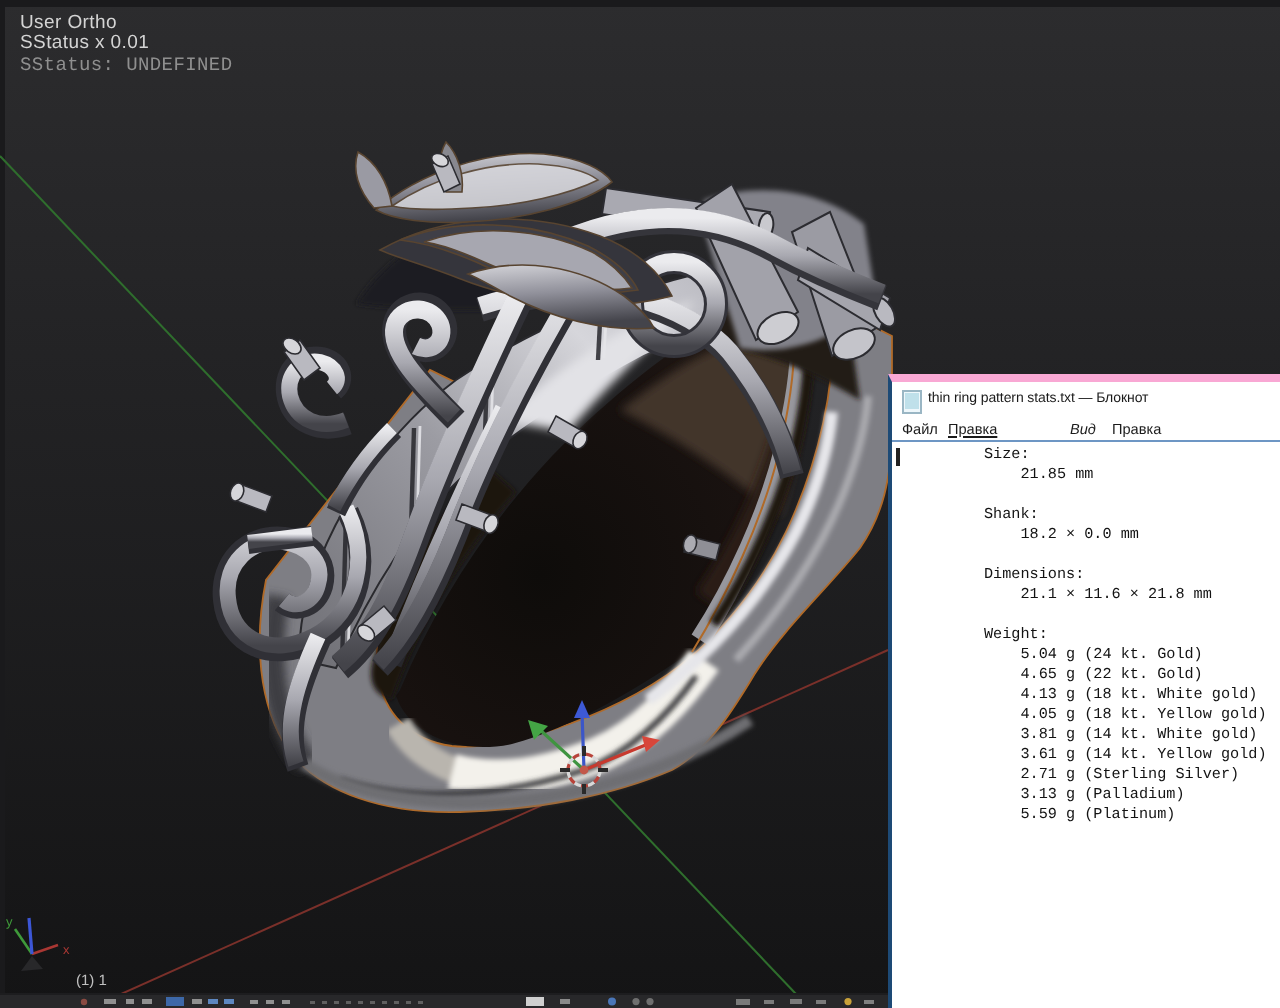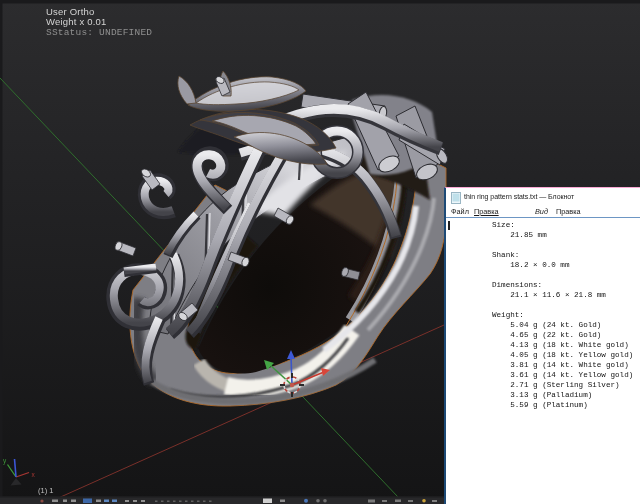--- a/index.html
+++ b/index.html
@@ -1,19 +1,19 @@
 <!DOCTYPE html>
 <html><head>
 <meta charset="utf-8">
 <style>
   html,body{margin:0;padding:0;width:640px;height:504px;overflow:hidden;background:#0f0f10;}
   #stage{position:relative;width:640px;height:504px;font-family:"Liberation Sans",sans-serif;}
   #vp{position:absolute;left:0;top:0;}
-  .tl{position:absolute;left:10px;color:#d4d4d4;font-size:9.5px;letter-spacing:0.2px;margin-left:36px;}
-  #notepad{position:absolute;left:444px;top:187px;width:196px;height:317px;background:#fff;border-left:2.5px solid #1d4a76;border-top:1px solid #f9a8d4;box-sizing:border-box;}
+  .tl{position:absolute;left:10px;color:#d4d4d4;font-size:9.5px;letter-spacing:0.2px;}
+  #notepad{position:absolute;left:444px;top:187px;width:196px;height:317px;background:#fff;border-left:2.5px solid #1d4a76;border-top:4px solid #f9a8d4;box-sizing:border-box;}
   #ntitle{position:absolute;left:0;top:0;right:0;height:19px;background:#fff;color:#1b1b1b;font-size:7px;letter-spacing:-0.05px;}
   #nmenu{position:absolute;left:0;top:19px;right:0;height:10px;background:#fff;color:#1b1b1b;font-size:7.3px;}
   #ntext{position:absolute;left:0;top:29px;right:0;bottom:0;background:#fff;padding-left:43px;}
 </style>
 </head>
 <body>
 <div id="stage">
   <svg id="vp" width="640" height="504" viewBox="0 0 640 504">
     <defs>
       <linearGradient id="bgGrad" x1="0" y1="0" x2="0" y2="1">
@@ -303,21 +303,21 @@
         <rect x="382" y="500" width="5" height="2"></rect>
         <rect x="395" y="499.5" width="6" height="2.5"></rect>
         <rect x="408" y="500" width="5" height="2"></rect>
       </g>
       <circle cx="424" cy="500.8" r="1.8" fill="#c9a23a"></circle>
       <rect x="432" y="500" width="5" height="2" fill="#808080"></rect>
     </g>
   </svg>
 
   <div class="tl" style="top:6px;">User Ortho</div>
-  <div class="tl" style="top:16px;">Weight x 0.01</div>
+  <div class="tl" style="top:16px;">SStatus x 0.01</div>
   <div class="tl" style="top:27px;color:#8f8f8f;font-family:Liberation Mono, monospace;">SStatus: UNDEFINED</div>
 
   <div id="notepad">
     <div id="ntitle">
       <svg width="10" height="12" style="position:absolute;left:5px;top:4px;" viewBox="0 0 10 12">
         <rect x="0.5" y="0.5" width="9" height="11" fill="#eef7fb" stroke="#9ab6c4" stroke-width="1"></rect>
         <rect x="1.5" y="1.5" width="7" height="8" fill="#bfe0ea"></rect>
       </svg>
       <span style="position:absolute;left:18px;top:5px;white-space:nowrap;">thin ring pattern stats.txt — Блокнот</span>
     </div>

